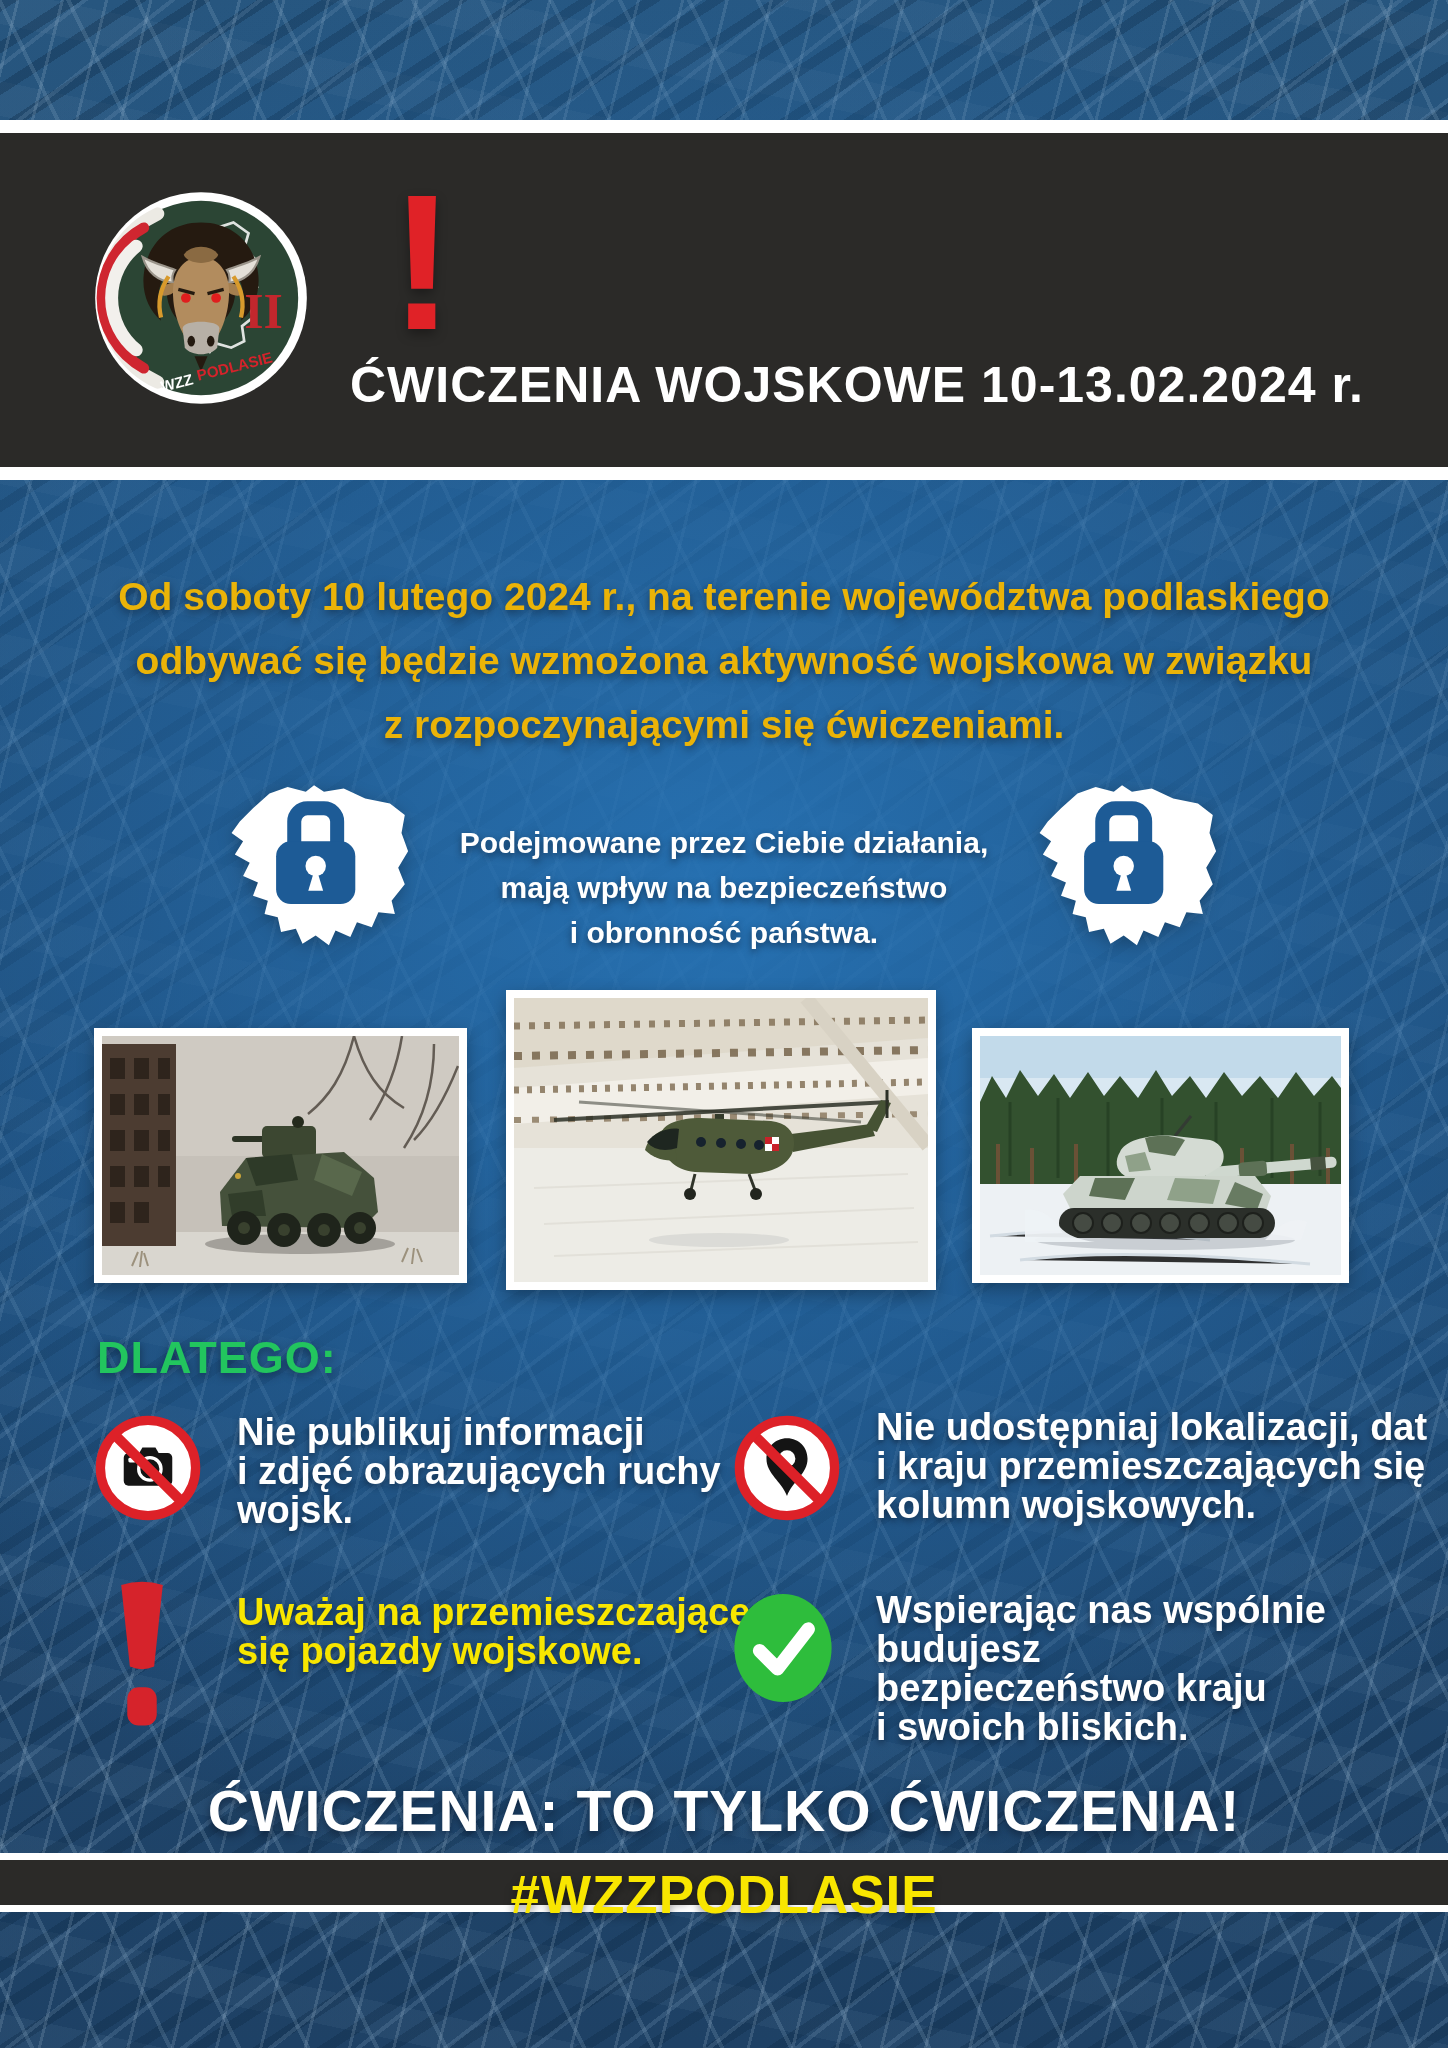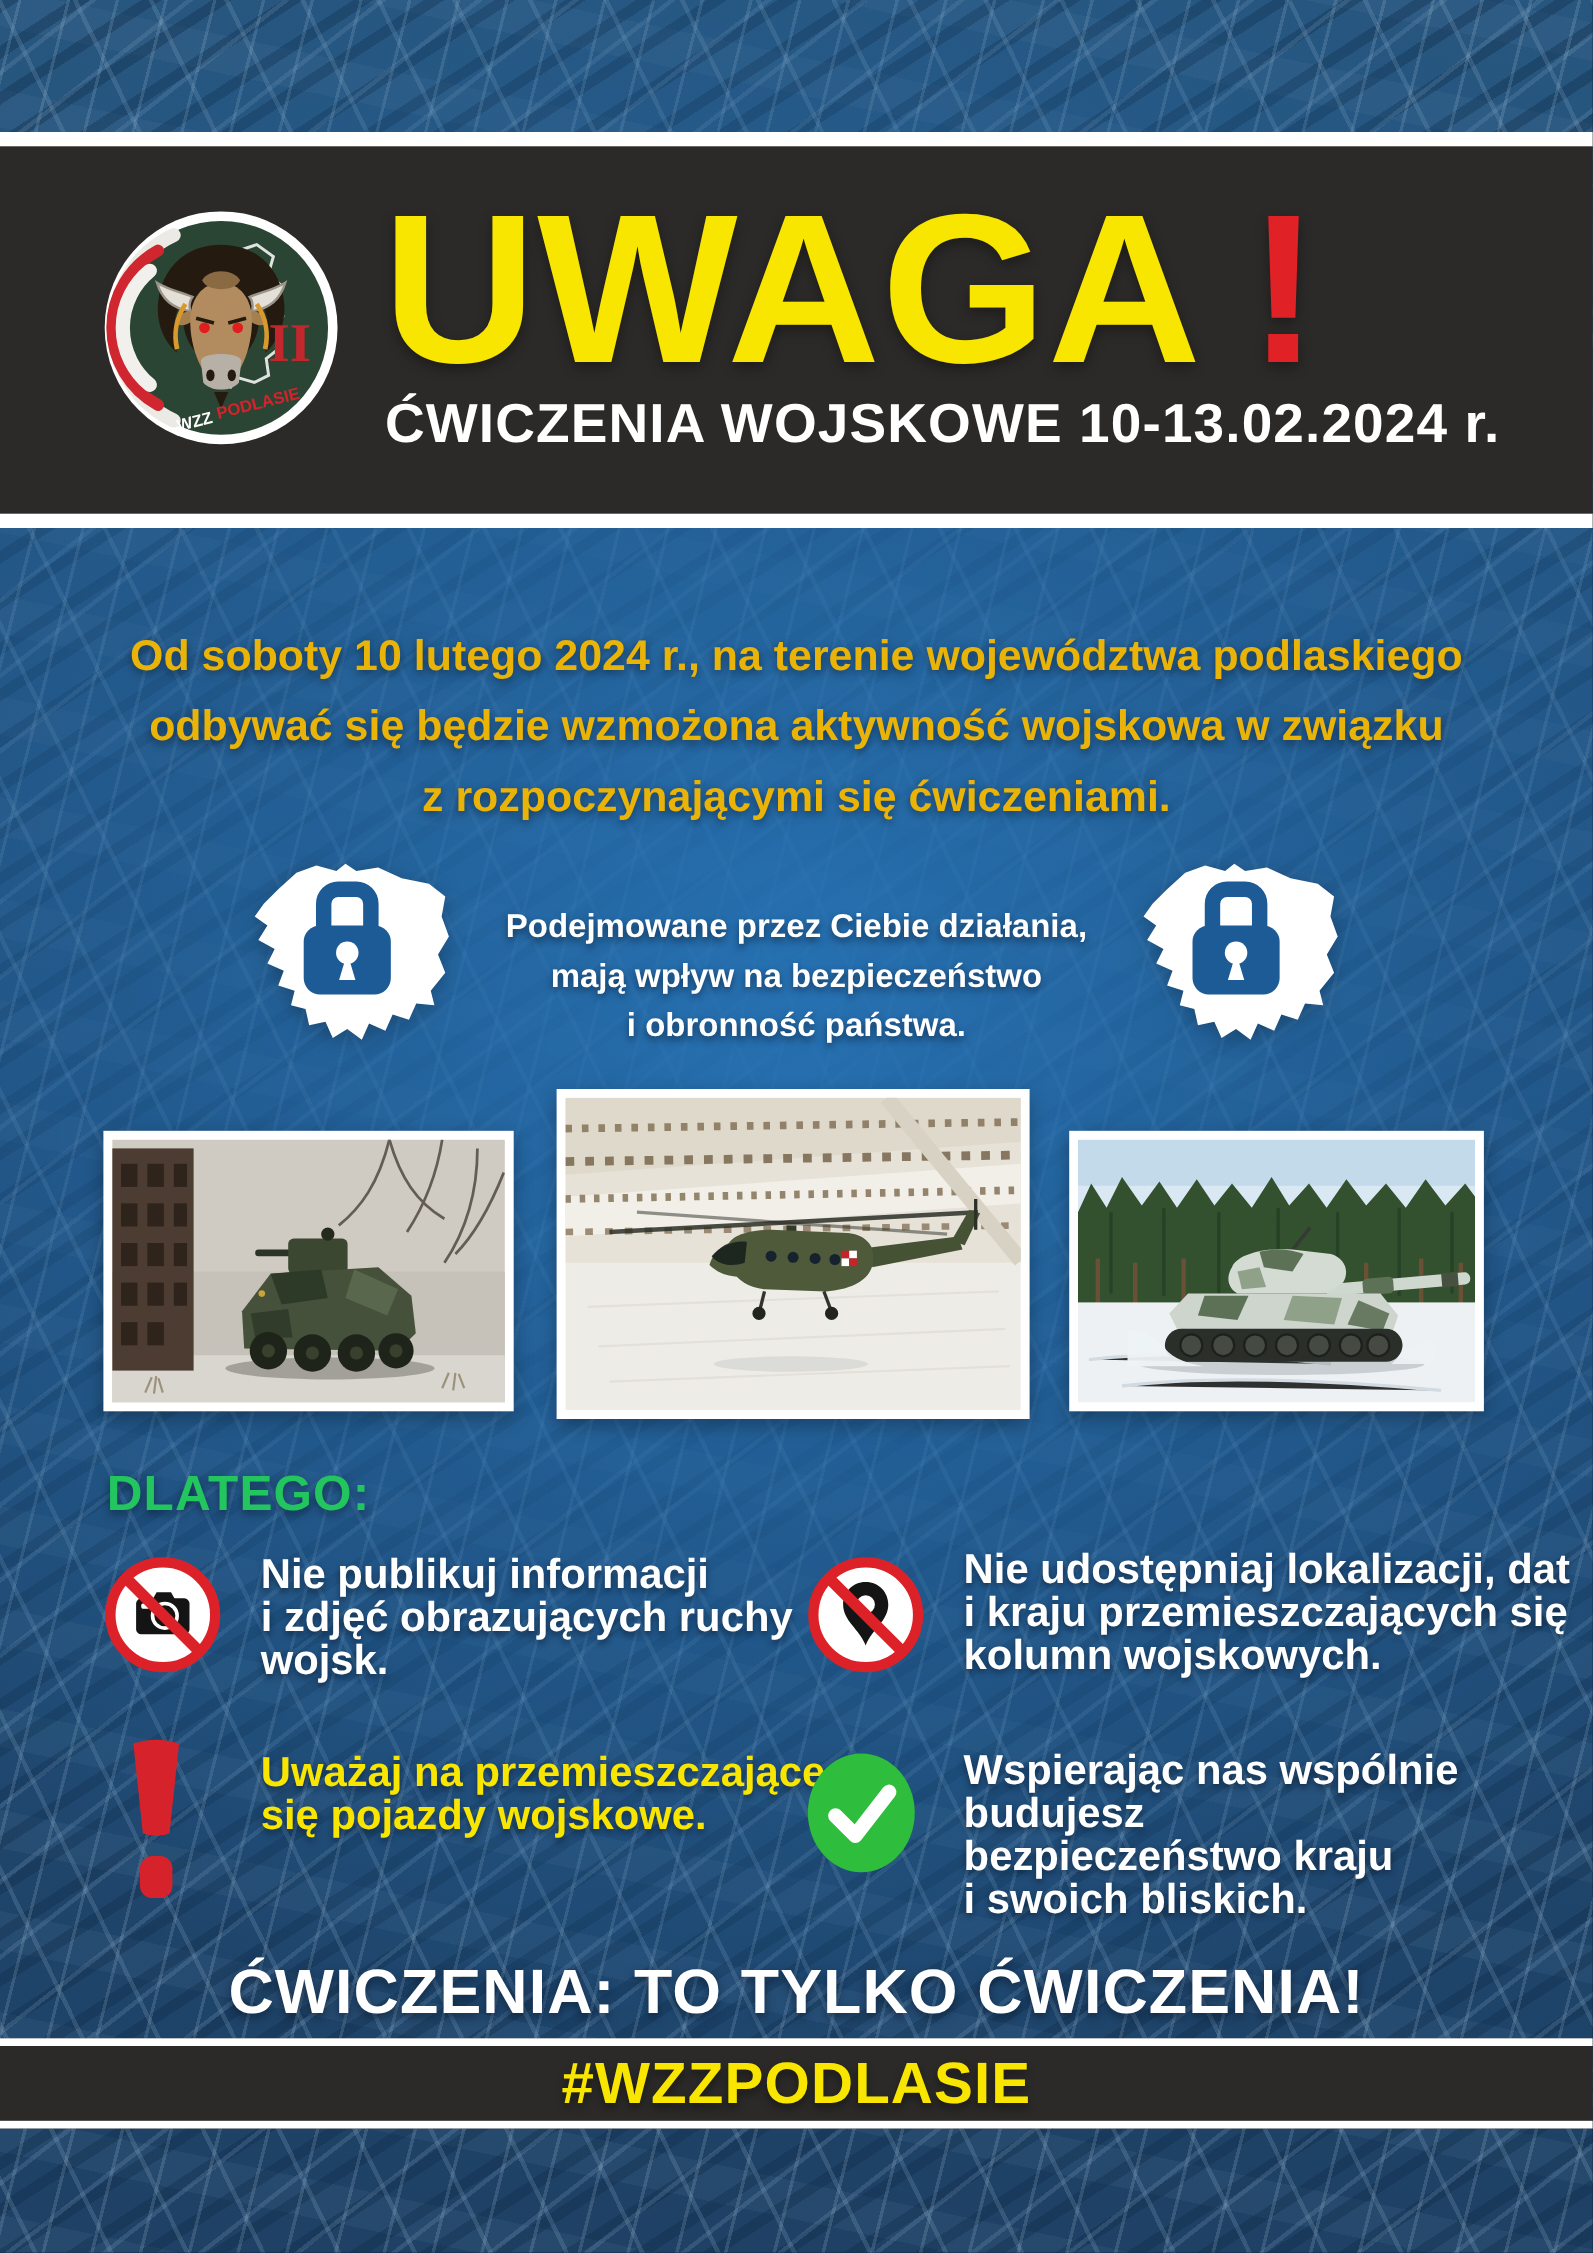--- a/index.html
+++ b/index.html
@@ -15,21 +15,21 @@
       repeating-linear-gradient(104deg, rgba(255,255,255,0) 0 16px, rgba(186,209,228,.17) 16px 19px, rgba(255,255,255,0) 19px 43px),
       repeating-linear-gradient(64deg, rgba(255,255,255,0) 0 27px, rgba(150,182,207,.20) 27px 31px, rgba(255,255,255,0) 31px 62px),
       repeating-linear-gradient(-38deg, rgba(255,255,255,0) 0 21px, rgba(126,160,192,.22) 21px 25px, rgba(255,255,255,0) 25px 54px),
       repeating-linear-gradient(147deg, rgba(13,42,70,.34) 0 10px, rgba(13,42,70,0) 10px 35px),
       repeating-linear-gradient(12deg, rgba(94,130,162,.12) 0 34px, rgba(94,130,162,0) 34px 90px),
       linear-gradient(180deg,#27567f 0%, #214b74 55%, #1e4165 100%);
   }
   
   .band{position:absolute;left:0;right:0;background:var(--band-dark,#2b2a28);box-sizing:border-box;}
   .header-band{top:120px;height:360px;border-top:13px solid #fff;border-bottom:13px solid #fff;}
-  .footer-band{top:1853px;height:82px;border-top:7px solid #fff;border-bottom:7px solid #fff;}
+  .footer-band{top:1853px;height:59px;border-top:7px solid #fff;border-bottom:7px solid #fff;}
   
   .logo{position:absolute;left:93px;top:189px;width:216px;height:218px;}
   .title-row{position:absolute;left:348px;top:166px;display:flex;align-items:flex-start;}
   .title{
     font-size:193px;line-height:1;font-weight:bold;letter-spacing:1px;
     color:var(--accent-yellow,#f8e600);text-shadow:0 5px 12px rgba(0,0,0,.35);
   }
   .bang{
     font-size:193px;line-height:1;font-weight:bold;margin-left:42px;
     color:var(--exclamation-red,#e02227);text-shadow:0 5px 12px rgba(0,0,0,.35);
@@ -126,21 +126,20 @@
       <path d="M94,154 L100,168 L106,154 Z" fill="#241a10"></path>
     </g>
     <text x="140" y="128" font-size="46" font-weight="bold" font-family="Liberation Serif, serif" fill="#c2272d">II</text>
     <g transform="rotate(-14 100 174)">
       <text x="62" y="178" font-size="14" font-weight="bold" fill="#ffffff">WZZ</text>
       <text x="97" y="176" font-size="14" font-weight="bold" fill="#d5232b">PODLASIE</text>
     </g>
   </svg>
 
   <div class="title-row">
-    <span class="title">UWAGA</span>
     <span class="bang">!</span>
   </div>
   <div class="subtitle">ĆWICZENIA WOJSKOWE 10-13.02.2024 r.</div>
 
   <section class="intro">
     <div>Od soboty 10 lutego 2024 r., na terenie województwa podlaskiego</div>
     <div>odbywać się będzie wzmożona aktywność wojskowa w związku</div>
     <div>z rozpoczynającymi się ćwiczeniami.</div>
   </section>
 

